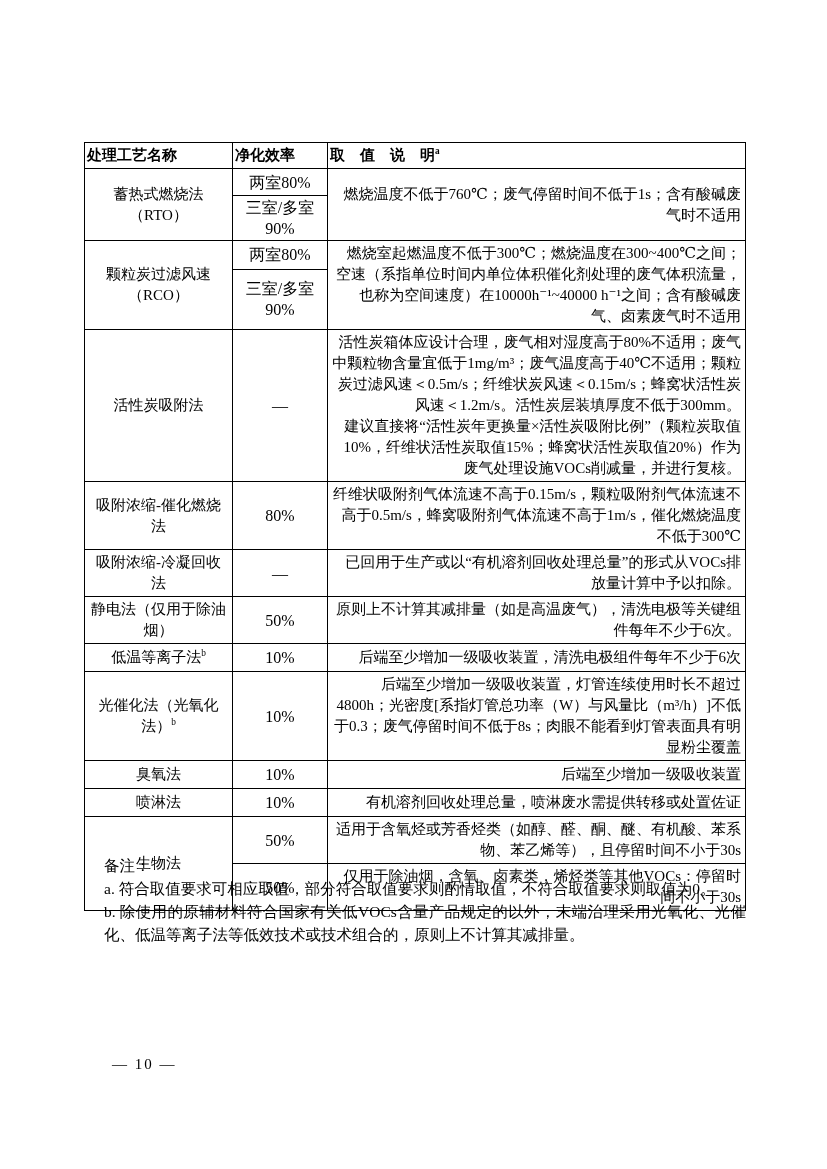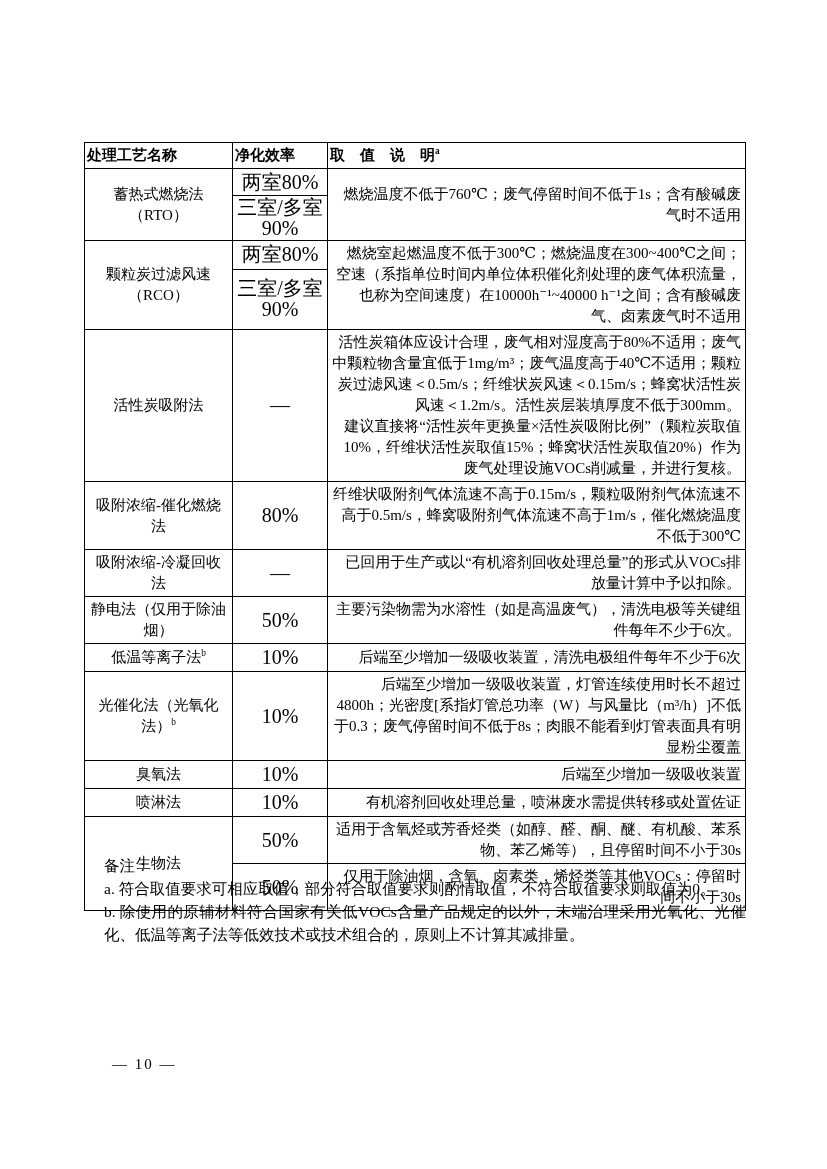--- a/index.html
+++ b/index.html
@@ -24,21 +24,21 @@
   .doc-table th, .doc-table td {
     border: 1px solid #000;
     font-size: 15px;
     line-height: 21px;
     padding: 2px 4px;
     vertical-align: middle;
   }
   .doc-table th { font-weight: bold; text-align: left; padding: 2px 2px; }
 
   td.name { text-align: center; white-space: pre-line; font-family: Liberation Serif, serif; }
-  td.eff  { text-align: center; font-size: 20px; padding: 1px 2px; }
+  td.eff  { text-align: center; font-size: 16px; padding: 1px 2px; }
   td.desc { text-align: right; white-space: pre-line; }
 
   sup { font-size: 0.62em; vertical-align: super; line-height: 0; }
 
   tr.h26 { height: 26px; }
   tr.h27 { height: 27px; }
   tr.h28 { height: 28px; }
   tr.h42 { height: 42px; }
   tr.h46 { height: 46px; }
   tr.h58 { height: 58px; }
@@ -110,21 +110,21 @@
 
       <tr class="h42">
         <td class="name">吸附浓缩-冷凝回收法</td>
         <td class="eff">—</td>
         <td class="desc">已回用于生产或以“有机溶剂回收处理总量”的形式从VOCs排放量计算中予以扣除。</td>
       </tr>
 
       <tr class="h42">
         <td class="name">静电法（仅用于除油烟）</td>
         <td class="eff">50%</td>
-        <td class="desc">主要污染物需为水溶性（如是高温废气），清洗电极等关键组件每年不少于6次。</td>
+        <td class="desc">原则上不计算其减排量（如是高温废气），清洗电极等关键组件每年不少于6次。</td>
       </tr>
 
       <tr class="h28">
         <td class="name"><span>低温等离子法</span><sup>b</sup></td>
         <td class="eff">10%</td>
         <td class="desc">后端至少增加一级吸收装置，清洗电极组件每年不少于6次</td>
       </tr>
 
       <tr class="h72">
         <td class="name"><span>光催化法（光氧化法）</span><sup>b</sup></td>

